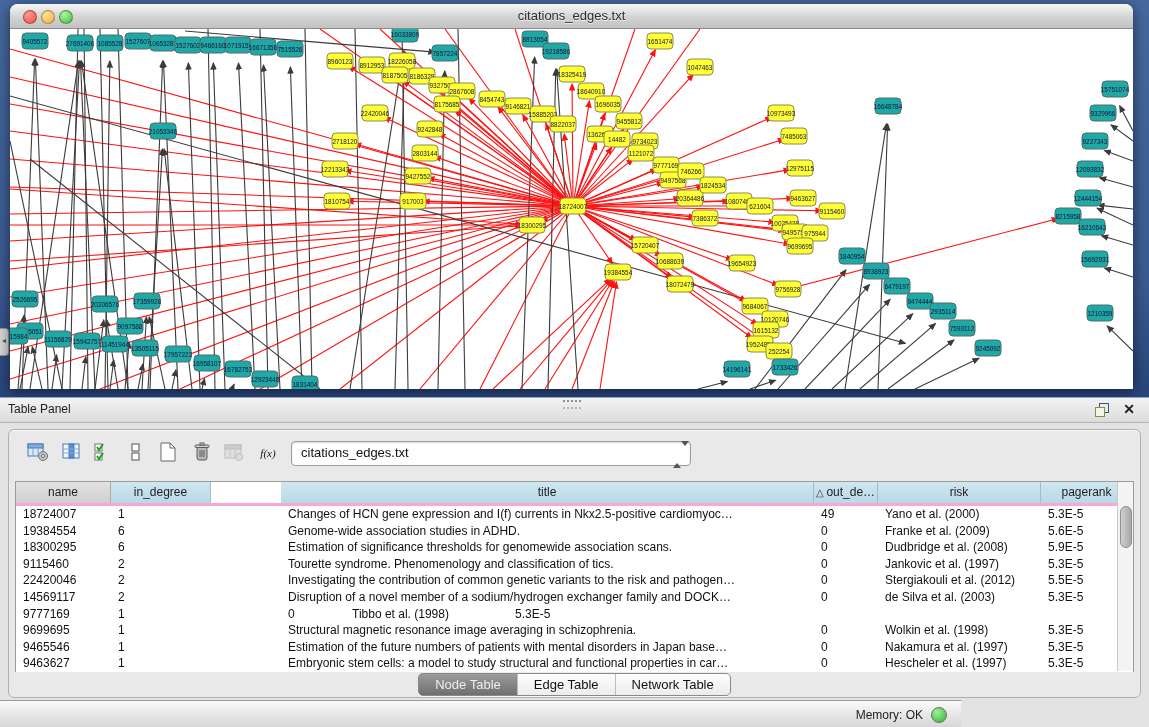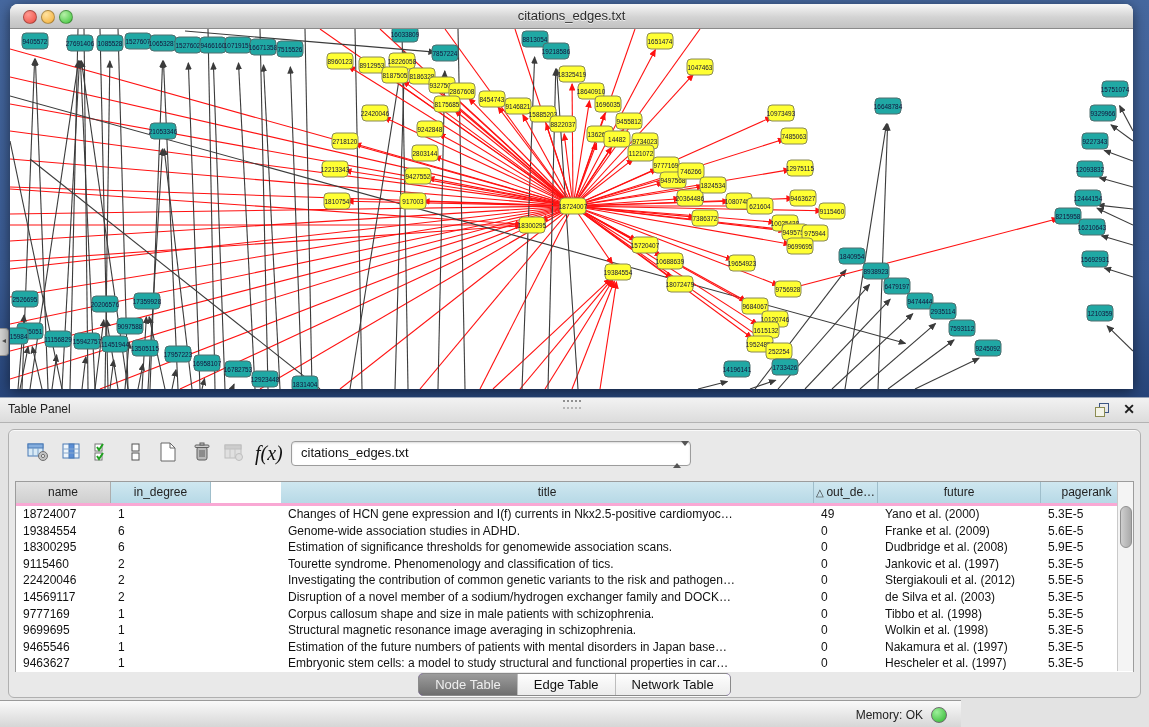--- a/index.html
+++ b/index.html
@@ -35,21 +35,21 @@
   .tp-float{position:absolute;right:40px;top:5px;width:14px;height:14px;}
   .tp-float .sq1{position:absolute;right:0;top:0;width:8px;height:8px;border:1px solid #3c5684;}
   .tp-float .sq2{position:absolute;left:0;bottom:0;width:8px;height:8px;border:1px solid #8c8c52;background:#f4f4e8;}
   .tp-close{position:absolute;right:14px;top:3px;font-size:14px;font-weight:bold;color:#1b1b1b;cursor:default;}
 
   .tp-container{position:absolute;left:8px;top:32px;width:1131px;height:267px;
     background:#e9e9e9;border:1px solid #b0b0b0;border-radius:6px;box-shadow:inset 0 1px 0 #fafafa;}
   .toolbar{position:absolute;left:10px;top:8px;height:32px;right:10px;}
   .tbtn{position:absolute;top:2px;width:26px;height:26px;text-align:center;}
   .tbtn svg{margin-top:2px;}
-  .fx{font-family:"Liberation Serif", serif;font-style:italic;font-size:20px;color:#111;line-height:26px;}
+  .fx{font-family:"Liberation Serif", serif;font-style:italic;font-size:11px;color:#111;line-height:26px;}
   .combo{position:absolute;left:272px;top:3px;width:398px;height:23px;background:#fff;
     border:1px solid #9c9c9c;border-radius:4px;box-shadow:inset 0 1px 2px rgba(0,0,0,.15);}
   .combo .val{position:absolute;left:9px;top:3px;font-size:13px;color:#111;}
   .combo .arrows{position:absolute;right:8px;top:4px;width:9px;}
   .combo .up{width:0;height:0;border-left:4px solid transparent;border-right:4px solid transparent;border-bottom:5px solid #555;margin-bottom:3px;}
   .combo .dn{width:0;height:0;border-left:4px solid transparent;border-right:4px solid transparent;border-top:5px solid #555;}
 
   .table-wrap{position:absolute;left:6px;top:51px;right:6px;height:189px;background:#fff;border:1px solid #9c9c9c;}
   .thead{display:flex;height:21px;border-bottom:3px solid #f9a8d4;}
   .th{box-sizing:border-box;height:21px;line-height:21px;text-align:center;font-size:12px;color:#222;
@@ -782,21 +782,21 @@
         </div>
       </div>
 
       <div class="table-wrap">
         <div class="thead" id="thead">
             <div class="th c0 gray">name</div>
             <div class="th c1">in_degree</div>
             <div class="th c2">year</div>
             <div class="th c3">title</div>
             <div class="th c4"><span class="sort">△ </span>out_de…</div>
-            <div class="th c5">future</div>
+            <div class="th c5">risk</div>
             <div class="th c6">pagerank</div>
           </div>
         <div class="tbody" id="tbody">
             <div class="trow">
               <div class="td c0">18724007</div>
               <div class="td c1">1</div>
               <div class="td c2">2008</div>
               <div class="td c3">Changes of HCN gene expression and I(f) currents in Nkx2.5-positive cardiomyoc…</div>
               <div class="td c4">49</div>
               <div class="td c5">Yano et al. (2000)</div>
@@ -844,21 +844,20 @@
               <div class="td c2">2003</div>
               <div class="td c3">Disruption of a novel member of a sodium/hydrogen exchanger family and DOCK…</div>
               <div class="td c4">0</div>
               <div class="td c5">de Silva et al. (2003)</div>
               <div class="td c6">5.3E-5</div>
             </div>
             <div class="trow">
               <div class="td c0">9777169</div>
               <div class="td c1">1</div>
               <div class="td c2">1998</div>
-              <div class="td c3">Corpus callosum shape and size in male patients with schizophrenia.</div>
               <div class="td c4">0</div>
               <div class="td c5">Tibbo et al. (1998)</div>
               <div class="td c6">5.3E-5</div>
             </div>
             <div class="trow">
               <div class="td c0">9699695</div>
               <div class="td c1">1</div>
               <div class="td c2">1998</div>
               <div class="td c3">Structural magnetic resonance image averaging in schizophrenia.</div>
               <div class="td c4">0</div>

